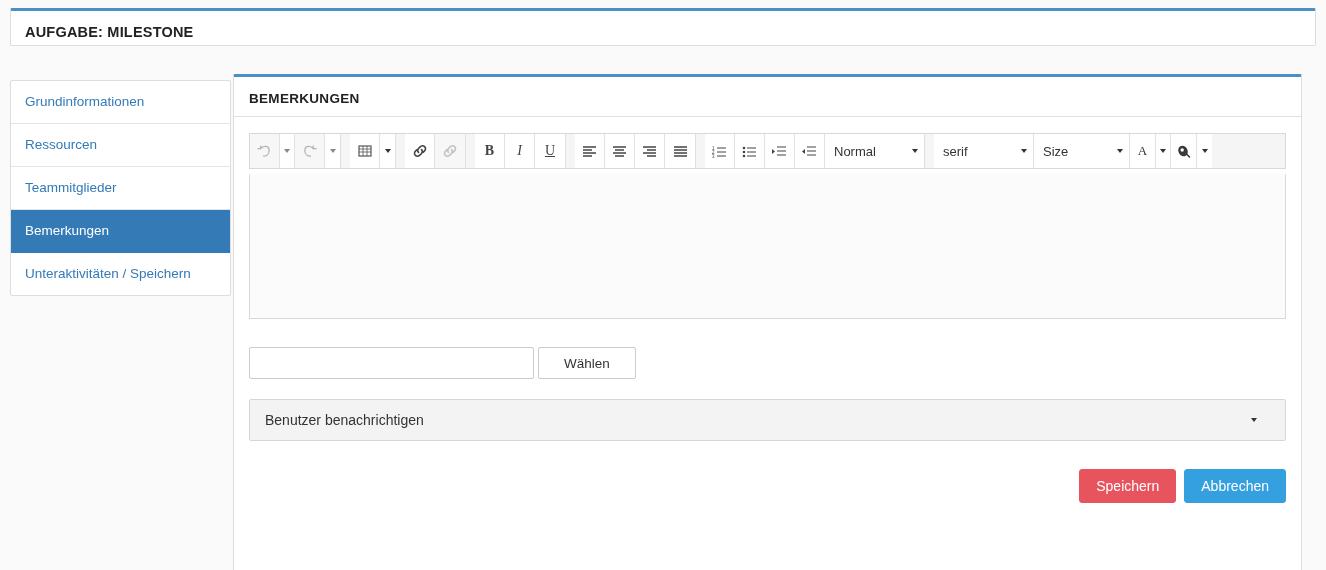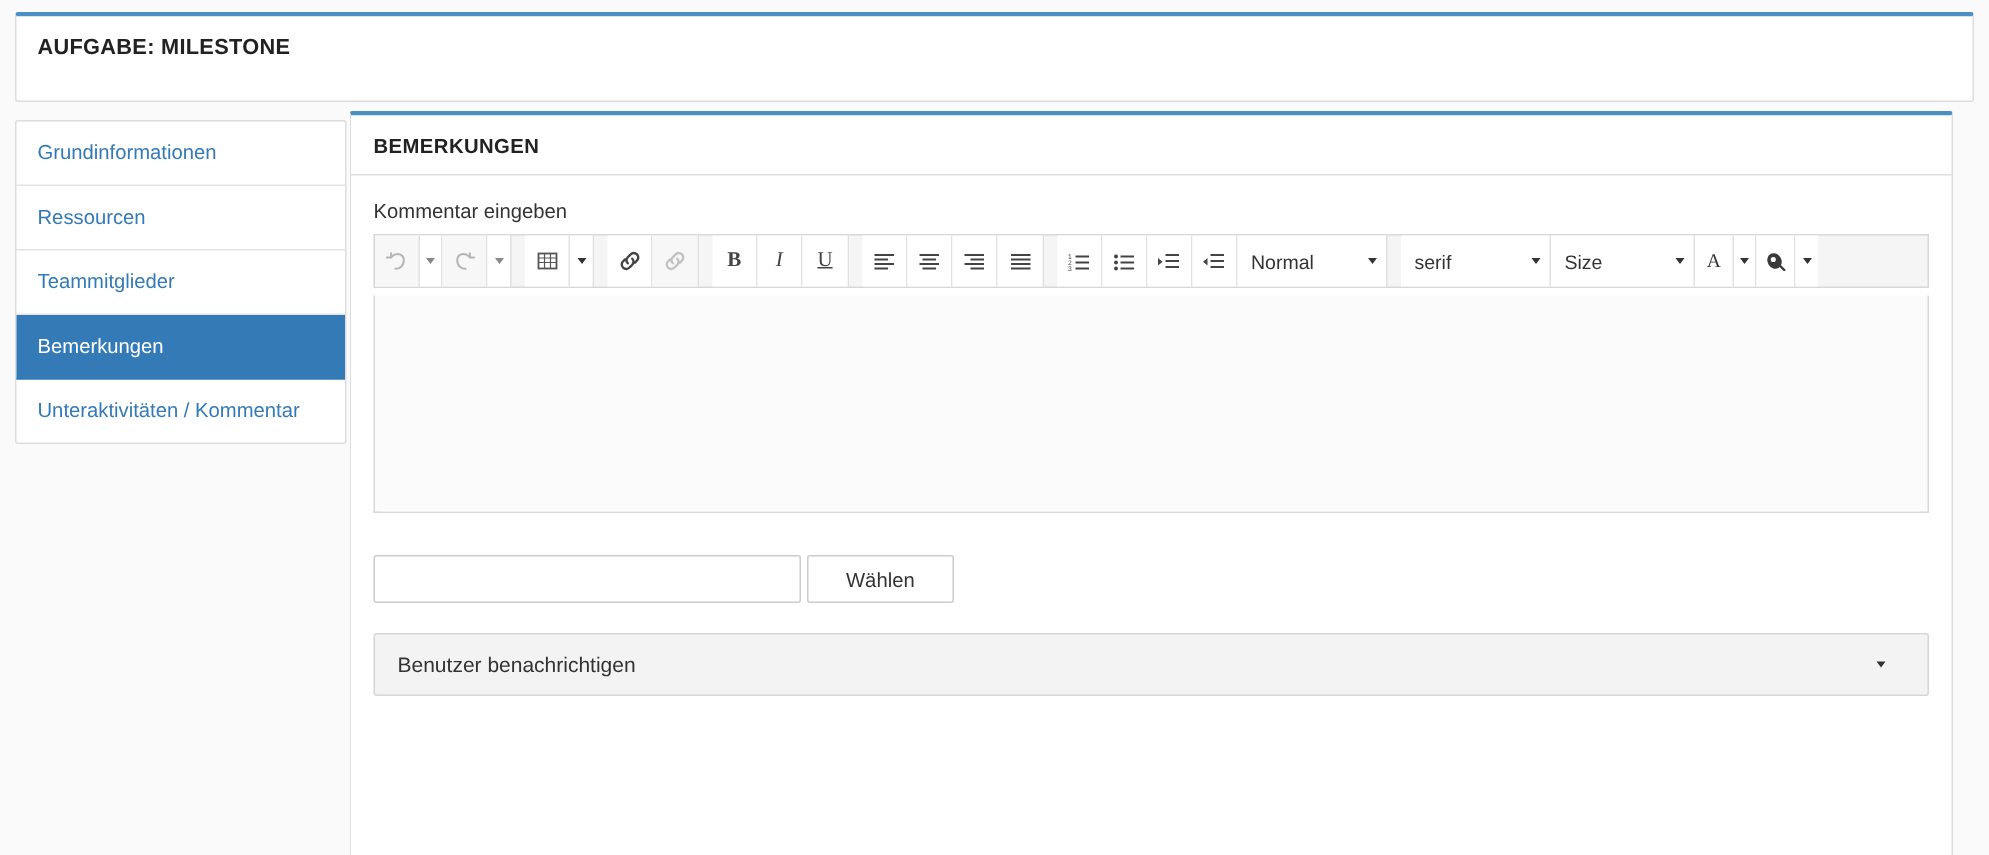--- a/index.html
+++ b/index.html
@@ -8,21 +8,21 @@
     width: 1326px; height: 570px;
     background: #fafafa;
     font-family: "Liberation Sans", sans-serif;
     overflow: hidden;
   }
 
   
   .header-panel {
     position: absolute;
     left: 10px; top: 8px;
-    width: 1306px; height: 60px;
+    width: 1306px; height: 38px;
     background: #ffffff;
     border: 1px solid #dddddd;
     border-top: 3px solid #4a90c4;
     border-radius: 2px;
   }
   .header-title {
     position: absolute;
     left: 14px; top: 13px;
     font-size: 14.5px;
     font-weight: bold;
@@ -230,32 +230,31 @@
 
 <div class="header-panel">
   <div class="header-title">AUFGABE: MILESTONE</div>
 </div>
 
 <div class="sidebar">
   <div class="side-item">Grundinformationen</div>
   <div class="side-item">Ressourcen</div>
   <div class="side-item">Teammitglieder</div>
   <div class="side-item active">Bemerkungen</div>
-  <div class="side-item">Unteraktivitäten / Kommentar</div>
+  <div class="side-item">Unteraktivitäten / Speichern</div>
 </div>
 
 <div class="main-panel">
 
   <div class="panel-heading">
     <span class="panel-heading-title">BEMERKUNGEN</span>
   </div>
 
   <div class="panel-body">
 
-    <div class="field-label">Kommentar eingeben</div>
 
     <div class="editor-wrap">
 
       <div class="editor-toolbar">
 
         <div class="tb-group">
           <div class="tb-btn disabled">
             <svg width="15" height="15" viewBox="0 0 16 16">
                 <path d="M4 5 L4 2 M4 5 L1 5 M4 5 C7 1 13 2 13 7 C13 11 10 13 7 13" fill="none" stroke="#b5b5b5" stroke-width="1.4" stroke-linecap="round"></path>
               </svg>
@@ -413,15 +412,19 @@
     <div class="file-row">
       <input class="file-input" type="text" value="" style="">
       <button class="file-btn">Wählen</button>
     </div>
 
     <div class="notify-select">
       <span>Benutzer benachrichtigen</span>
       <span class="caret dark"></span>
     </div>
 
+    <div class="btn-row">
+      <button class="btn btn-danger">Speichern</button>
+      <button class="btn btn-primary">Abbrechen</button>
+    </div>
 
   </div>
 </div>
 
 </body></html>

